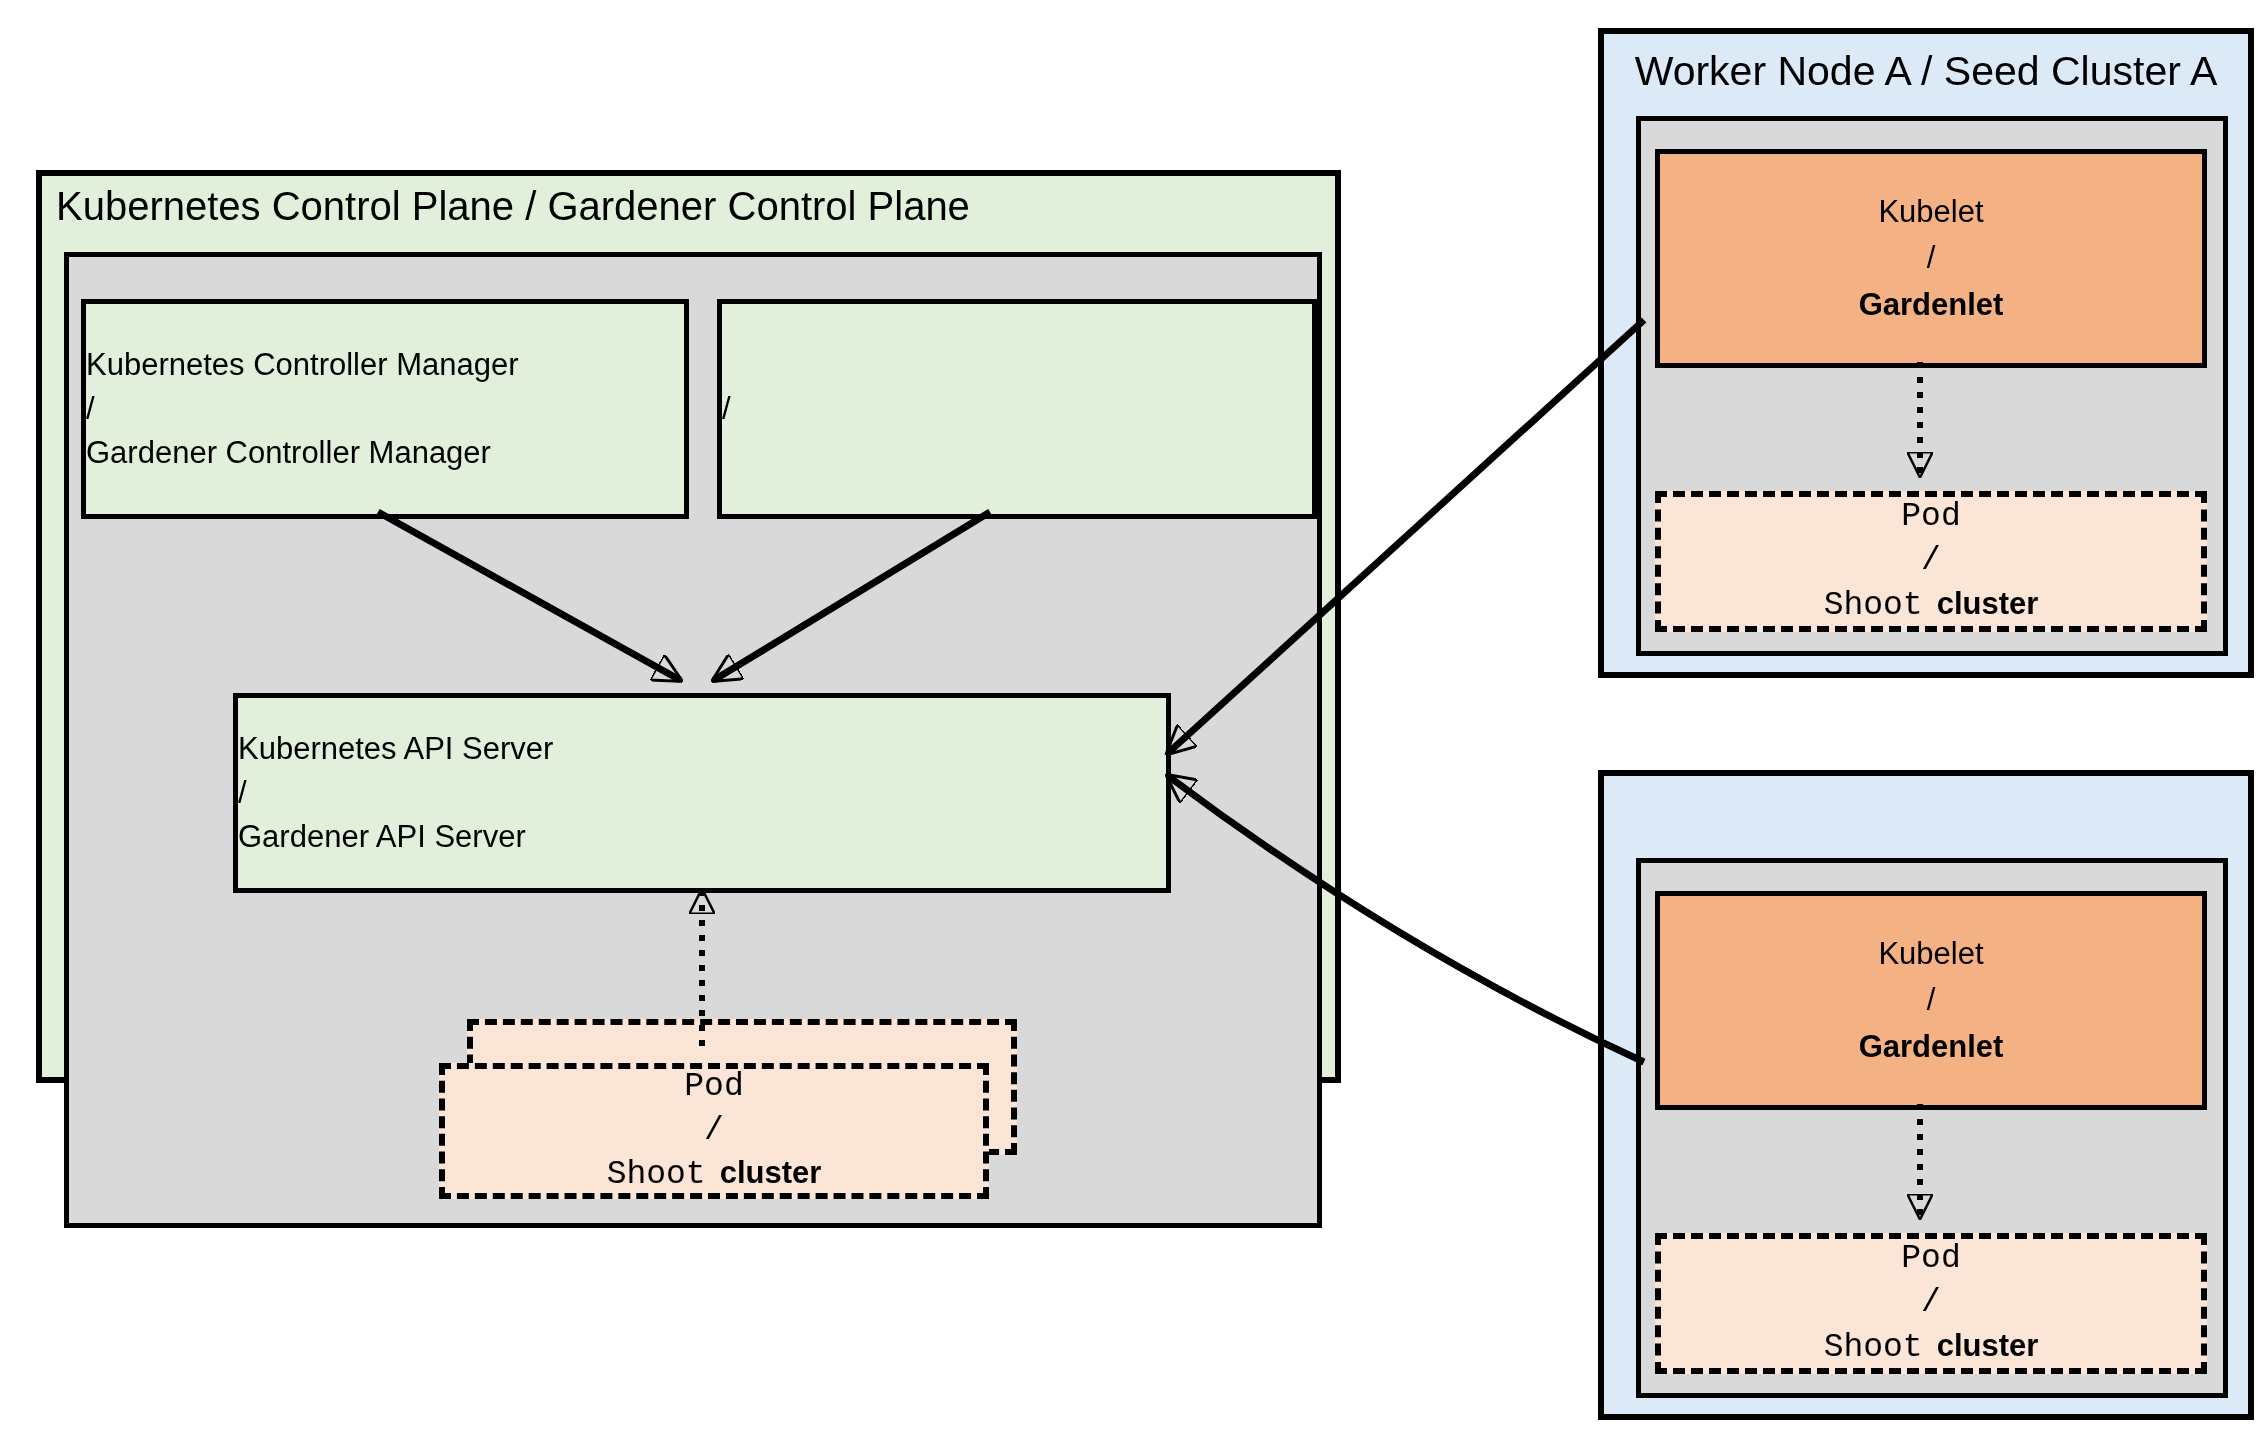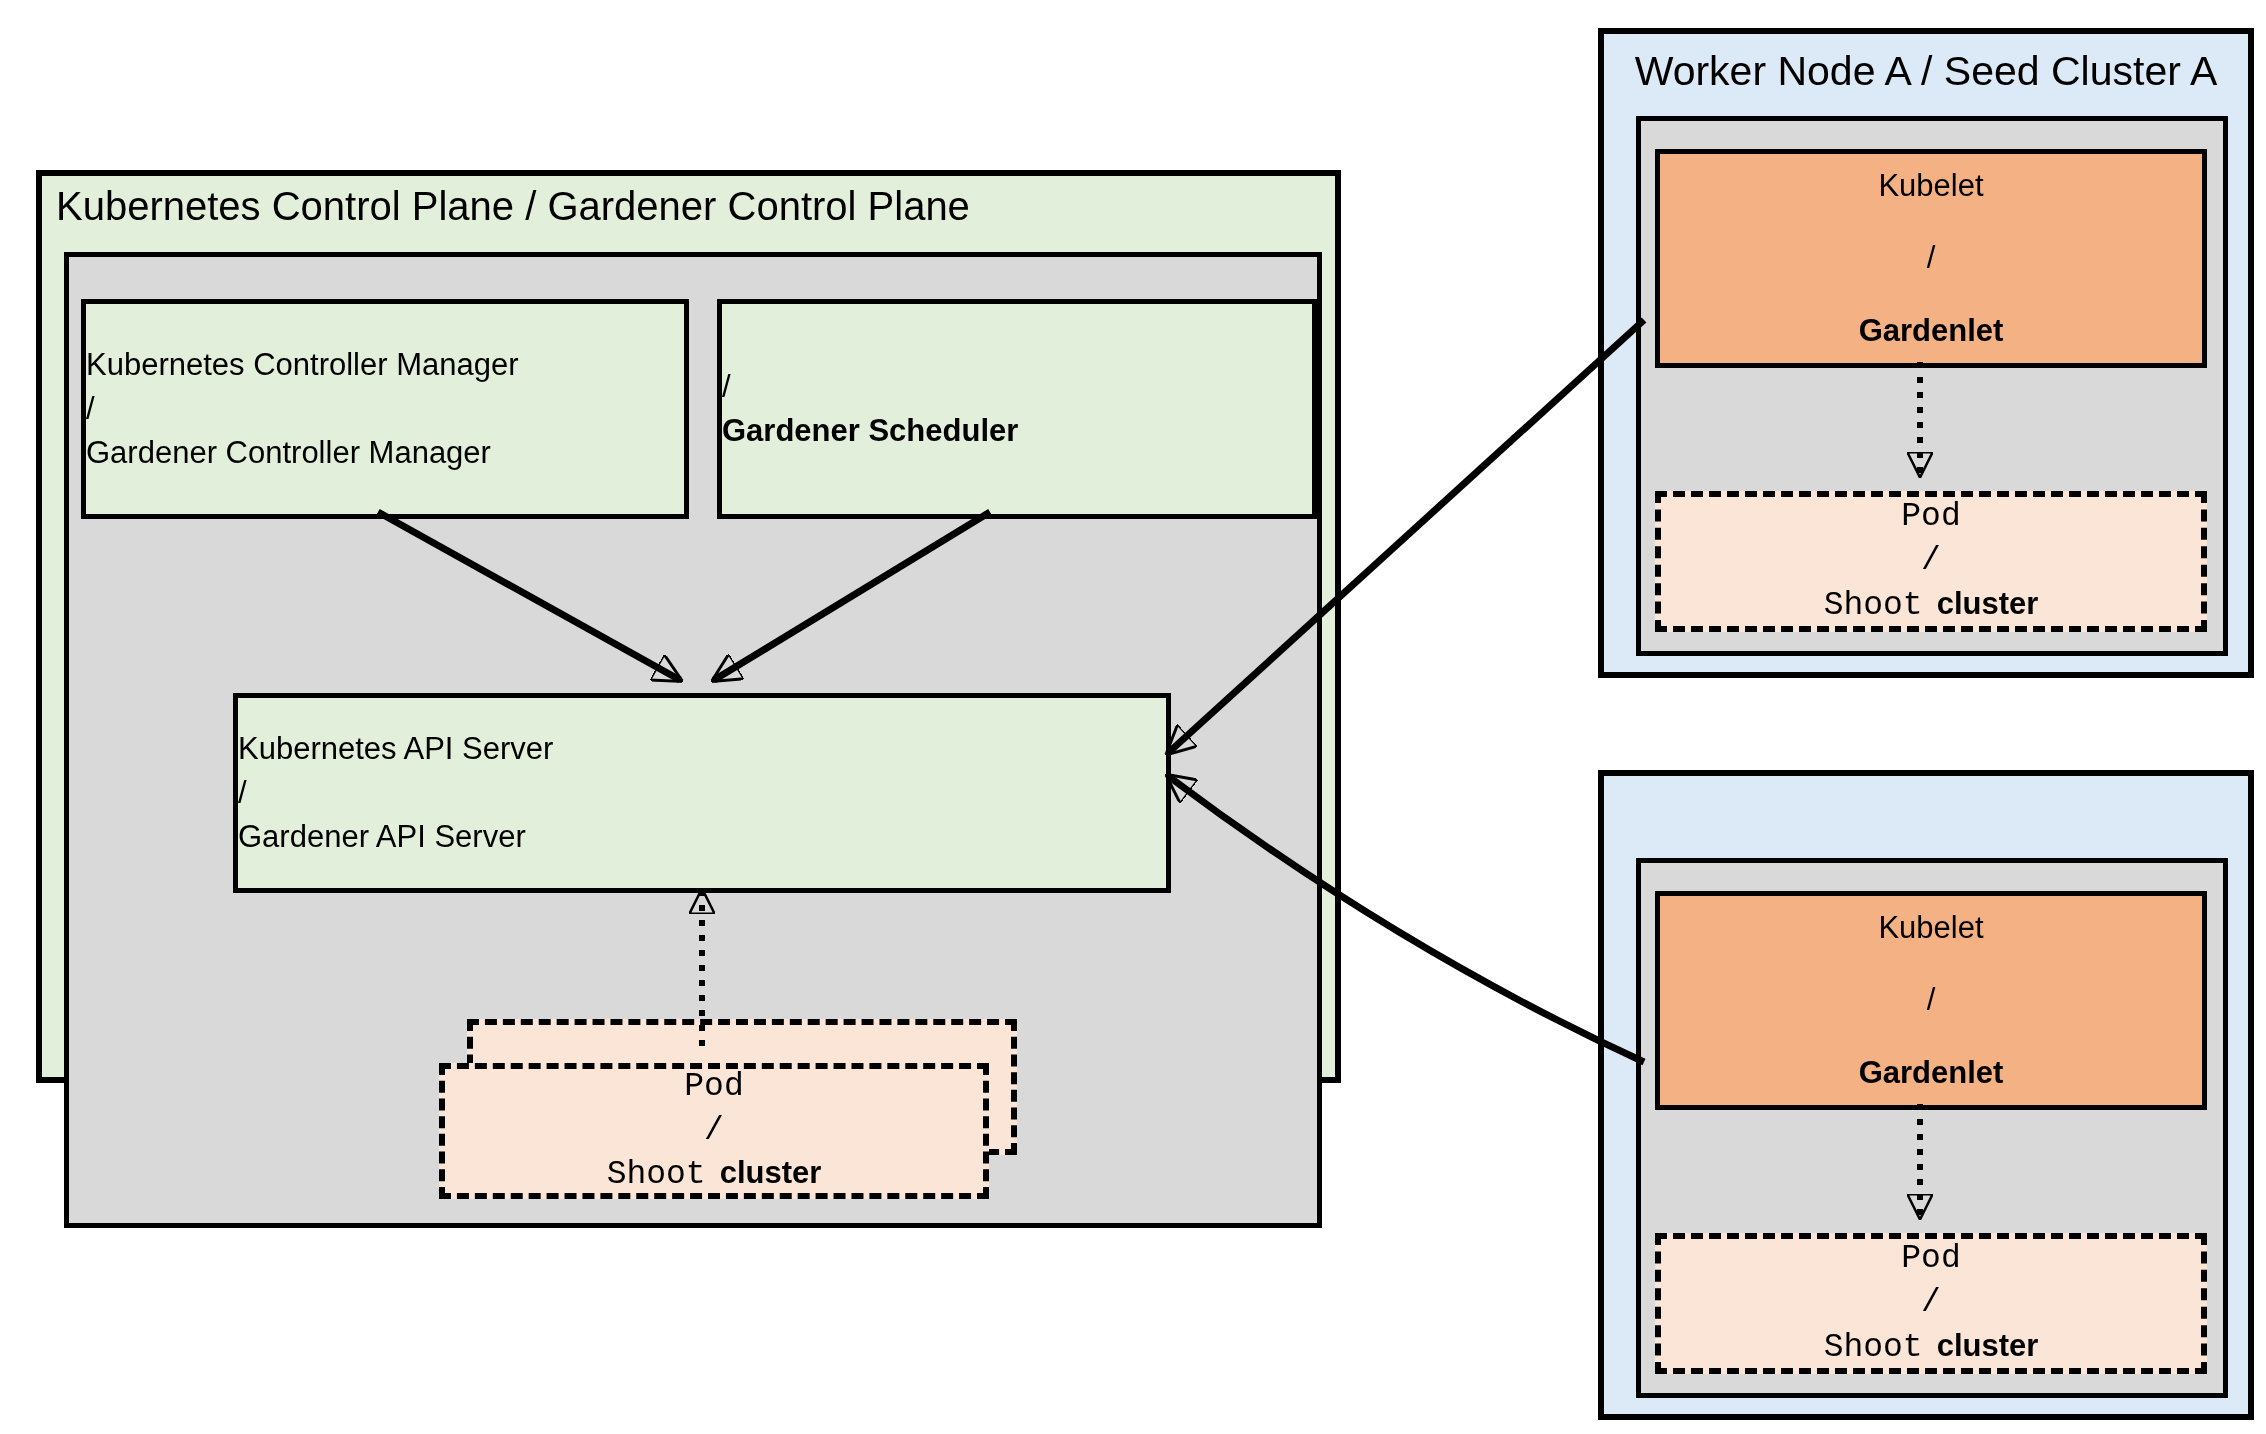--- a/index.html
+++ b/index.html
@@ -40,21 +40,21 @@
   .worker{width:656px; height:650px; background:var(--blue); border:6px solid var(--line);}
   #worker-a{left:1598px; top:28px;}
   #worker-b{left:1598px; top:770px;}
   .worker-title{left:0; top:14px; width:100%; text-align:center;
     font-size:41px; white-space:nowrap;}
   .worker-gray{left:32px; top:82px; width:592px; height:540px;
     background:var(--gray); border:5px solid var(--line);}
   .kubelet{left:14px; top:28px; width:552px; height:219px;
     background:var(--orange); border:5px solid var(--line);
     display:flex; flex-direction:column; align-items:center; justify-content:center;
-    text-align:center; font-size:31px; line-height:1.5;gap:26px;}
+    text-align:center; font-size:31px; line-height:1.5;}
   .worker-pod{left:14px; top:370px; width:552px; height:141px;}
   
   #arrows{left:0; top:0; width:2266px; height:1434px; z-index:50; pointer-events:none;}
   #arrows path{fill:none; stroke:var(--line);}
   .solid-arrow{stroke-width:7px;}
   .dotted-arrow{stroke-width:6px; stroke-dasharray:6 9;}
 </style>
 </head>
 <body>
 
@@ -66,21 +66,20 @@
     <div id="cp-gray" class="abs">
 
       <div id="cm-box" class="abs node">
         <div>Kubernetes Controller Manager</div>
         <div>/</div>
         <div>Gardener Controller Manager</div>
       </div>
 
       <div id="sched-box" class="abs node">
         <div>/</div>
-        <div class="bold">Gardener Scheduler</div>
       </div>
 
       <div id="api-box" class="abs node">
         <div>Kubernetes API Server</div>
         <div>/</div>
         <div>Gardener API Server</div>
       </div>
 
       <div id="pod-back" class="abs podbox"></div>
 

